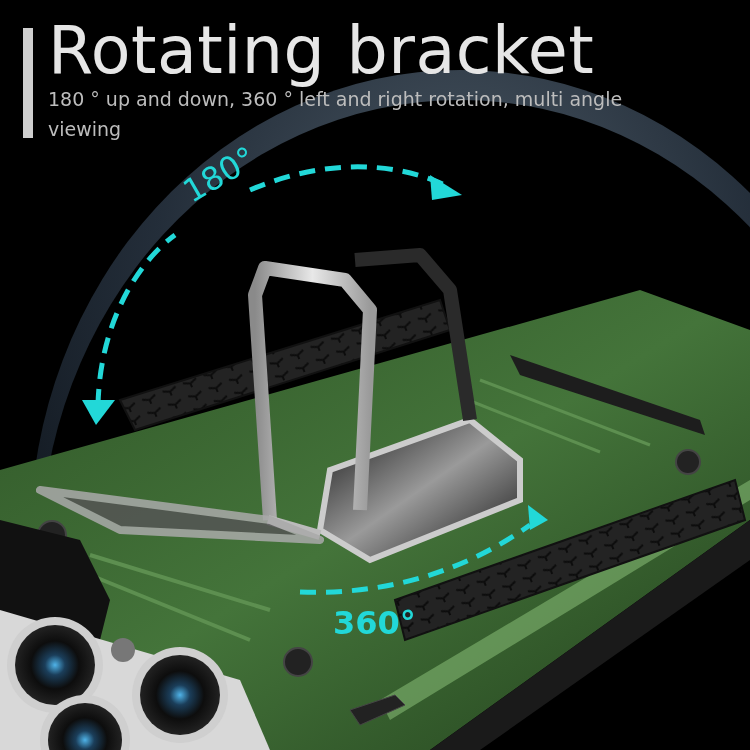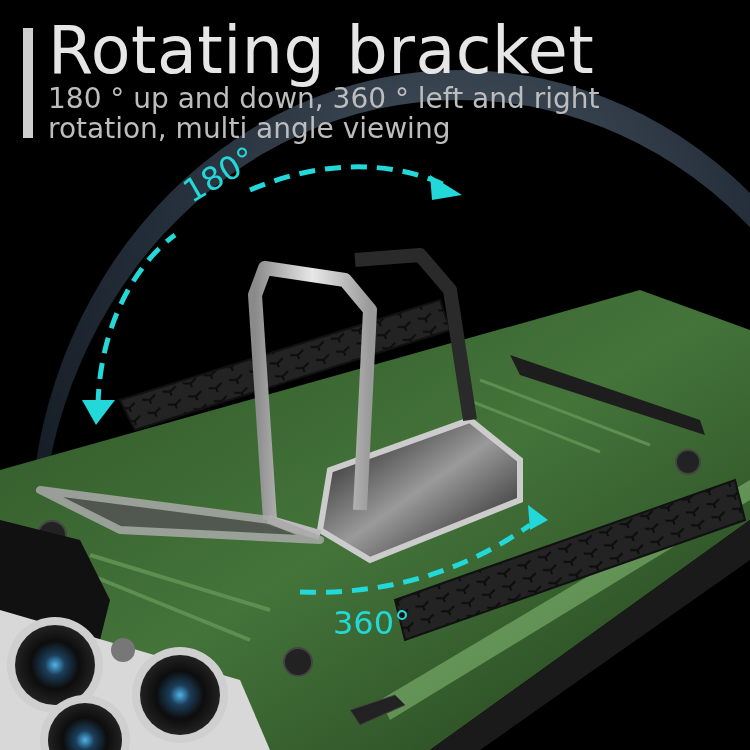--- a/index.html
+++ b/index.html
@@ -13,27 +13,27 @@
       position: absolute; left: 23px; top: 28px; width: 10px; height: 110px;
       background: #cfcfcf;
     }
     .title {
       position: absolute; left: 48px; top: 18px; margin: 0;
       font-size: 65px; font-weight: normal; color: #e6e6e6; letter-spacing: 0.5px;
       line-height: 1; white-space: nowrap;
     }
     .subtitle {
       position: absolute; left: 48px; top: 84px; margin: 0;
-      font-size: 28px; color: #bdbdbd; line-height: 30px; width: 640px;
+      font-size: 19px; color: #bdbdbd; line-height: 30px; width: 640px;
     }
     .deg {
       position: absolute; color: #22d8d8; font-size: 32px; line-height: 1; white-space: nowrap;
     }
     .deg-180 { left: 178px; top: 180px; transform: rotate(-30deg); transform-origin: left top; }
-    .deg-360 { left: 333px; top: 607px; }
+    .deg-360 { left: 333px; top: 607px; font-weight: bold; }
   </style>
 </head>
 <body>
 
 <div class="canvas">
 
   <svg class="scene" viewBox="0 0 750 750" xmlns="http://www.w3.org/2000/svg">
     <defs>
       <radialGradient id="earthGrad" cx="0.5" cy="0.2" r="0.7">
         <stop offset="0" stop-color="#5a6a78"></stop>

